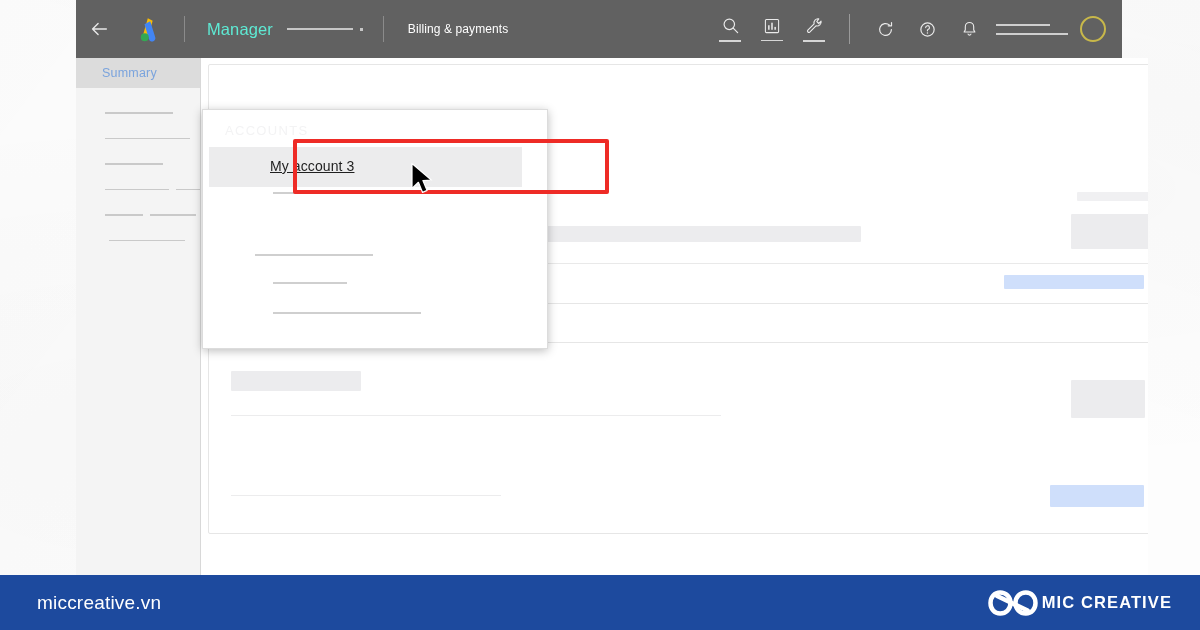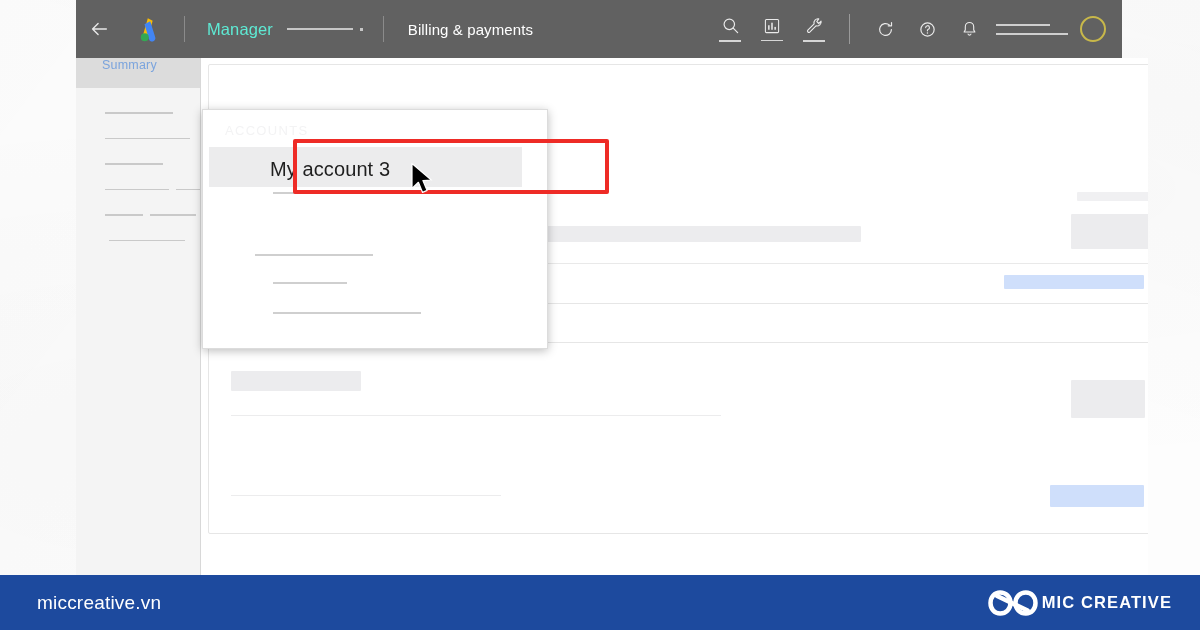--- a/index.html
+++ b/index.html
@@ -84,21 +84,21 @@
     background: #c7c7c7;
     margin-left: 14px;
   }
   .tb-redact-dot {
     width: 3px; height: 3px;
     background: #c7c7c7;
     margin-left: 7px;
   }
 
   .tb-billing {
-    font-size: 15px;
+    font-size: 12px;
     color: #ffffff;
     margin-left: 16px;
     letter-spacing: .1px;
   }
 
   .tb-right {
     margin-left: auto;
     display: flex;
     align-items: center;
     padding-right: 16px;
@@ -168,21 +168,21 @@
     width: 125px;
     height: 517px;
     background: #f4f4f4;
     border-right: 1px solid #d8d8d8;
   }
 
   .nav-summary {
     height: 30px;
     background: #dcdcdc;
     display: flex;
-    align-items: flex-start;
+    align-items: center;
     padding-left: 26px;
   }
   .nav-summary span {
     font-size: 12.5px;
     color: #7ba4dd;
     letter-spacing: .2px;
   }
 
   .nav-redacted { padding-top: 24px; }
   .nav-redacted .ln {
@@ -256,23 +256,24 @@
     top: 37px;
     width: 313px;
     height: 40px;
     background: #ececed;
   }
 
   .dd-row-label {
     position: absolute;
     left: 67px;
     top: 48px;
-    font-size: 20px;
+    font-size: 14px;
     color: #1f1f1f;
     letter-spacing: .1px;
+    text-decoration: underline;
   }
 
   
   .redbox {
     position: absolute;
     left: 217px;
     top: 139px;
     width: 316px;
     height: 55px;
     border: 4px solid #ee2b26;

